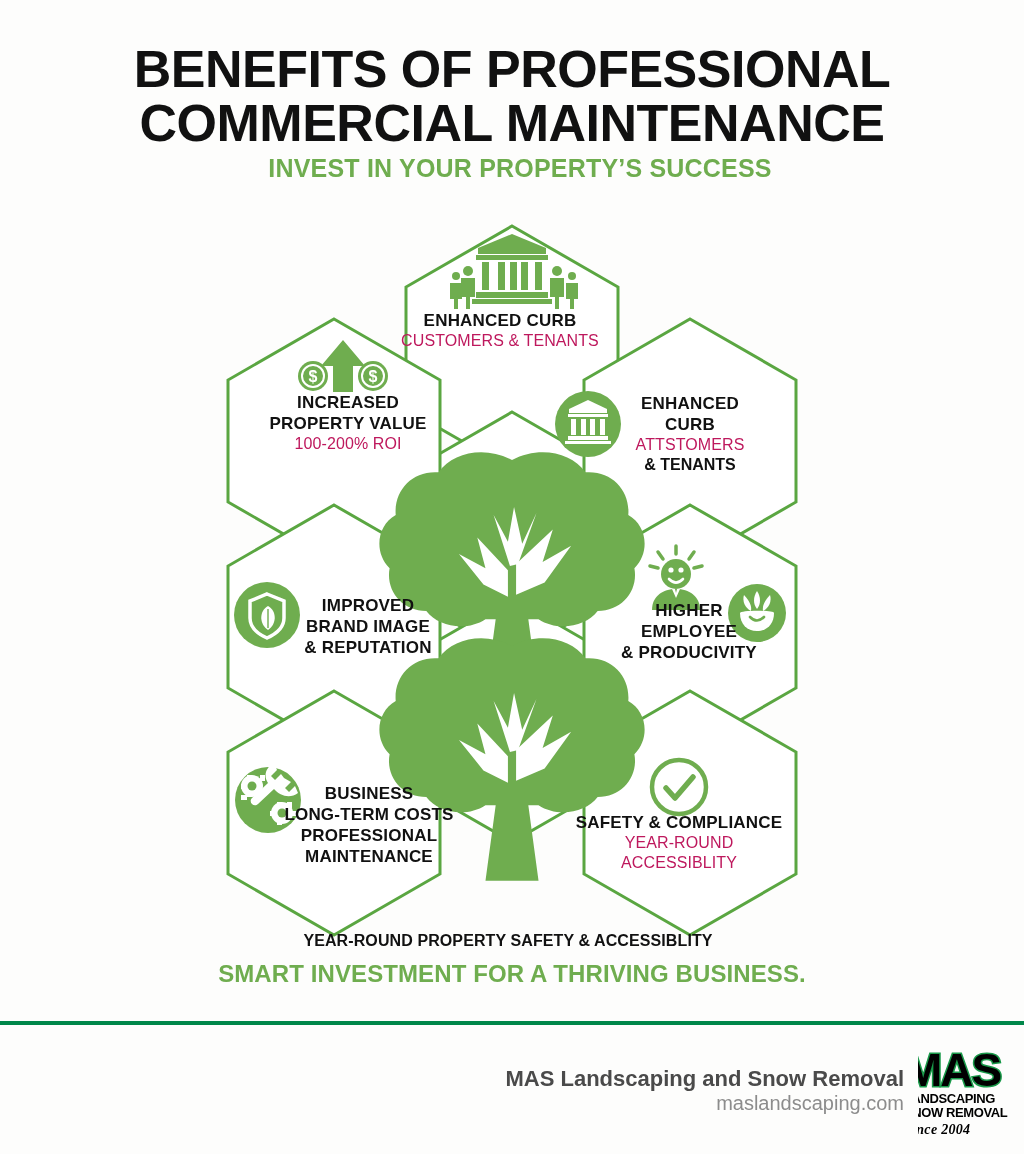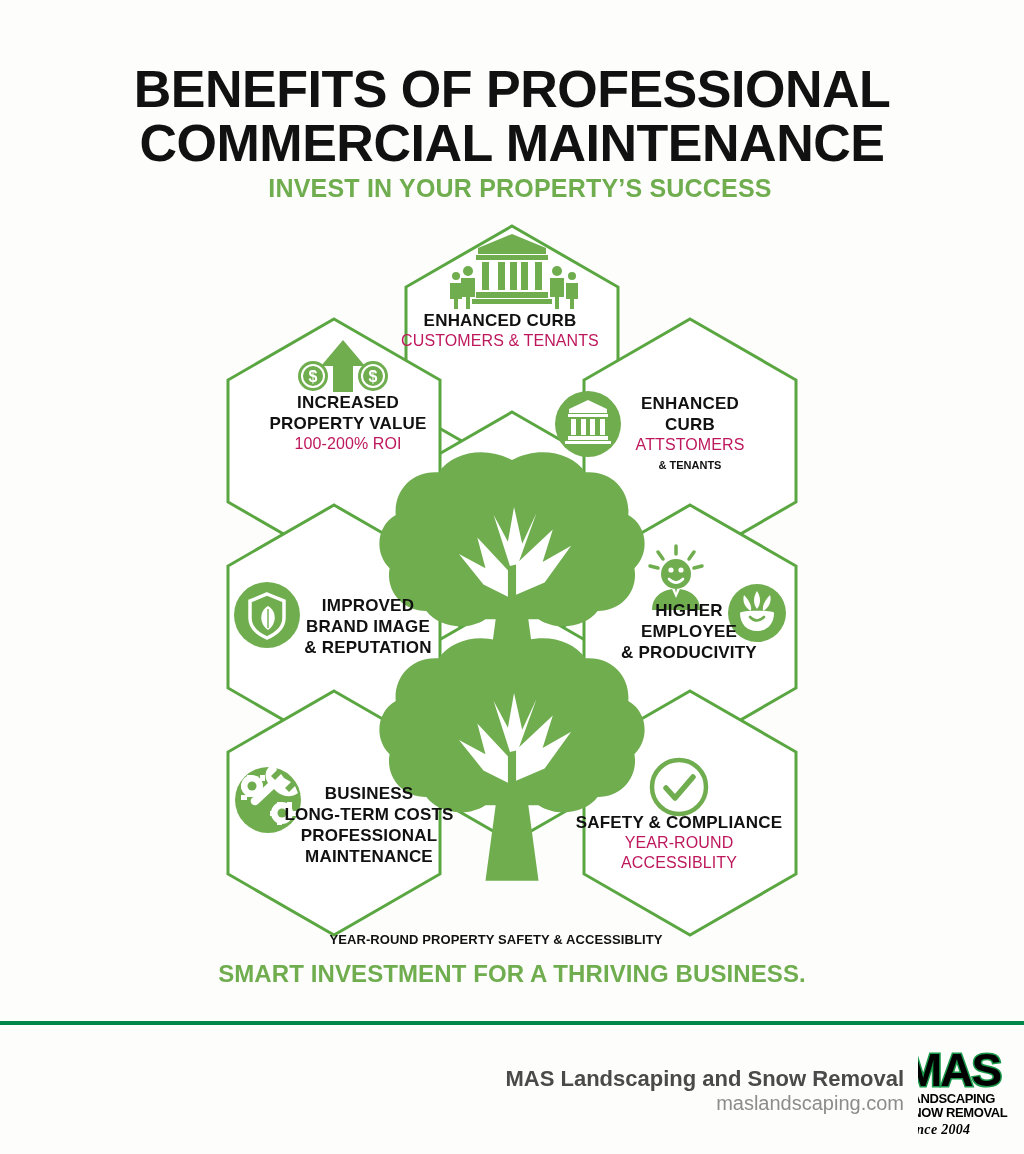--- a/index.html
+++ b/index.html
@@ -13,49 +13,49 @@
   }
   .page{position:absolute;inset:0;}
 
   
   .header{position:absolute;left:0;top:0;width:1024px;text-align:center;}
   .title-l1,.title-l2{
     font-size:52px;font-weight:bold;letter-spacing:-0.5px;
     line-height:54px;color:#111;margin:0;
     font-family:"Liberation Sans", sans-serif;
   }
-  .title-l1{margin-top:62px;}
+  .title-l1{margin-top:42px;}
   .subtitle{
     font-size:25px;font-weight:bold;color:#6fad4f;
     letter-spacing:0.2px;margin-top:4px;padding-left:16px;
   }
 
   
   .comb{position:absolute;left:0;top:0;width:1024px;height:1154px;pointer-events:none;}
   .comb svg{display:block;}
 
   
   .cell{position:absolute;text-align:center;}
   .cell .t1{font-size:17px;font-weight:bold;line-height:21px;color:#111;letter-spacing:0.2px;}
   .cell .t2{font-size:16px;font-weight:normal;line-height:20px;color:#be185d;letter-spacing:0.1px;}
-  .cell .t2b{font-size:11px;font-weight:bold;line-height:20px;color:#111;}
+  .cell .t2b{font-size:16px;font-weight:bold;line-height:20px;color:#111;}
 
   
   #cell-curb-top{left:388px;top:310px;width:224px;}
   #cell-property{left:250px;top:392px;width:196px;}
   #cell-curb-right{left:600px;top:393px;width:180px;}
   #cell-brand{left:280px;top:595px;width:176px;}
   #cell-employee{left:600px;top:600px;width:178px;}
   #cell-costs{left:272px;top:783px;width:194px;}
   #cell-safety{left:566px;top:812px;width:226px;}
 
   
   .tagline1{
-    position:absolute;left:0;top:932px;width:992px;text-align:center;
-    font-size:13px;font-weight:bold;color:#111;letter-spacing:0.1px;
+    position:absolute;left:12px;top:932px;width:992px;text-align:center;
+    font-size:16px;font-weight:bold;color:#111;letter-spacing:0.1px;
   }
   .tagline2{
     position:absolute;left:0;top:960px;width:1024px;text-align:center;
     font-size:24px;font-weight:bold;color:#6fad4f;letter-spacing:0.1px;
   }
 
   
   .divider{position:absolute;left:0;top:1021px;width:1024px;height:4px;background:#00874a;}
 
   

